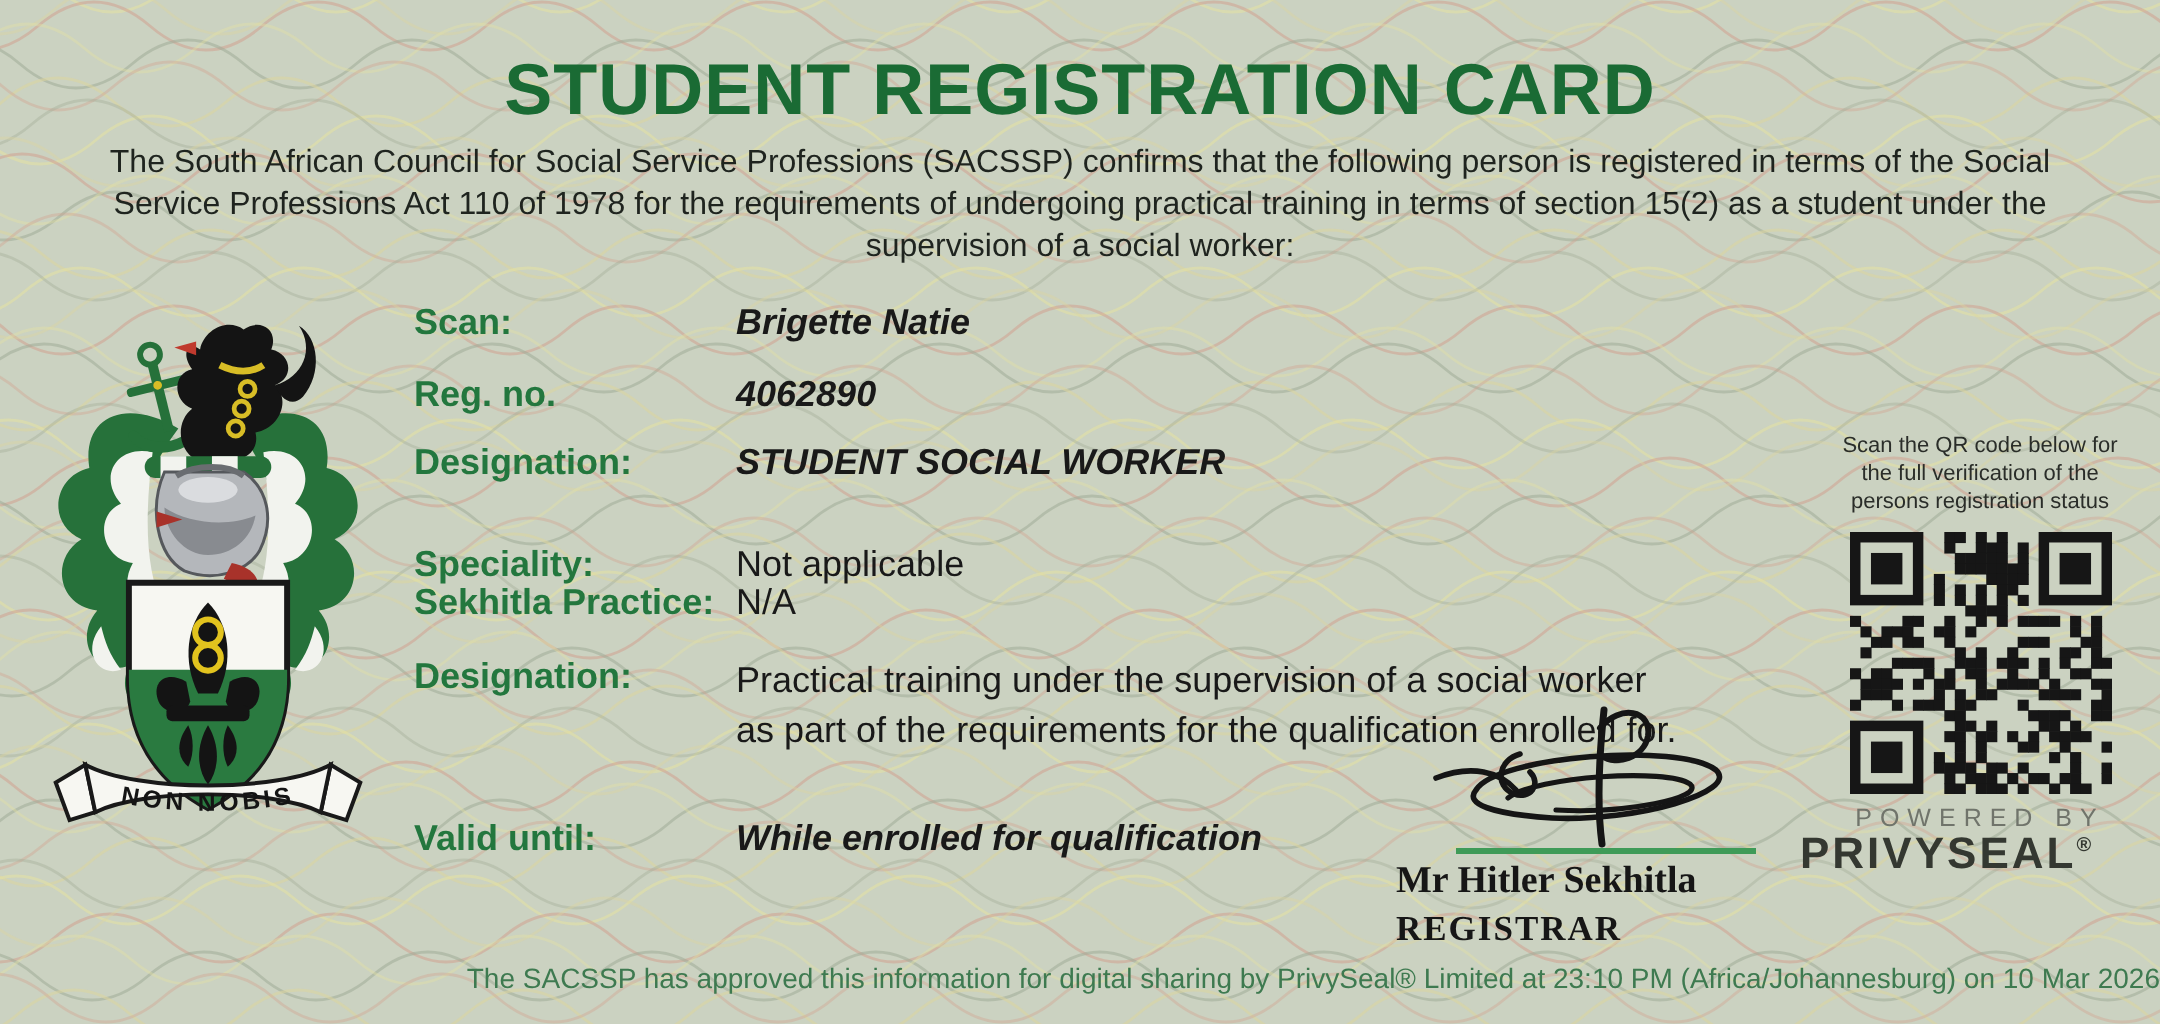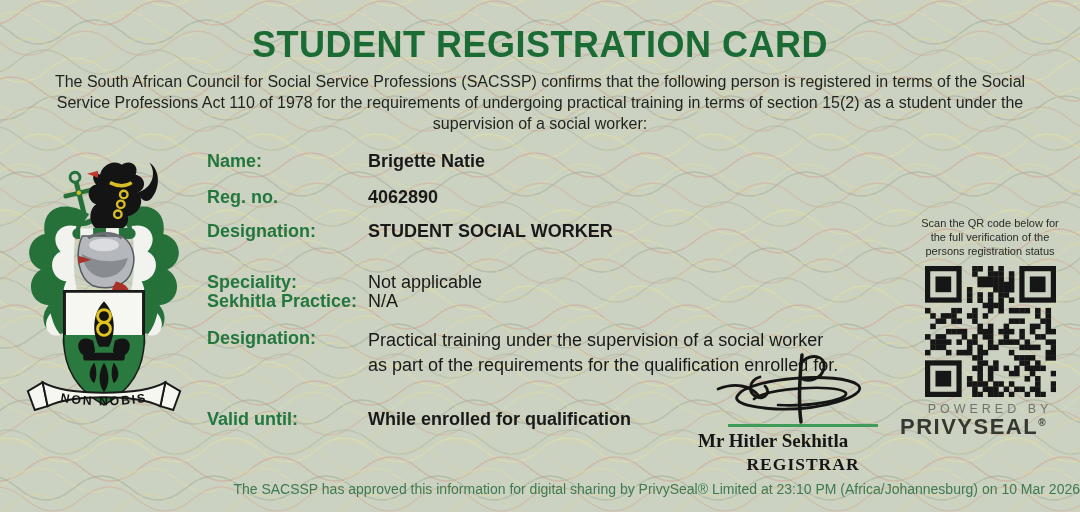--- a/index.html
+++ b/index.html
@@ -18,21 +18,21 @@
   .intro {
     position:absolute; left:0; right:0; top:71px;
     text-align:center; font-size:16px; line-height:21px;
     color:#1f241f; white-space:pre-line;
   }
   .crest { position:absolute; left:15px; top:147px; width:178px; height:267px; }
   .fields { position:absolute; left:207px; top:0; width:710px; }
   .frow { position:absolute; display:flex; width:710px; }
   .flabel { width:161px; flex:0 0 161px; font-size:18px; font-weight:700; color:#23773e; }
   .fvalue { flex:1; font-size:18px; color:#191919; }
-  .fvalue.b { font-weight:700; }
+  .fvalue.b { font-weight:700;font-style:italic; }
   .fvalue.multi { white-space:pre-line; line-height:25px; max-width:560px; }
   .r0{top:151px}.r1{top:187px}.r2{top:221px}.r3{top:272px}.r4{top:291px}.r5{top:328px}.r6{top:409px}
   .qr-instruction {
     position:absolute; left:903px; top:216px; width:174px;
     text-align:center; font-size:11px; line-height:14px;
     color:#2a2d29; white-space:pre-line;
   }
   .qr-svg { position:absolute; left:925px; top:266px; width:131px; height:131px; }
   .powered {
     position:absolute; left:900px; top:402px; width:180px;
@@ -45,21 +45,21 @@
     letter-spacing:1.5px; color:#343831;
   }
   .brand sup { font-size:10px; vertical-align:super; }
   .sig-svg { position:absolute; left:716px; top:352px; width:174px; height:72px; }
   .sig-line { position:absolute; left:728px; top:424px; width:150px; height:2.5px; background:#3f9b58; }
   .sig-name {
     position:absolute; left:698px; top:430px; width:210px; text-align:left;
     font-family:"Liberation Serif", serif; font-weight:700; font-size:19px; color:#161616;
   }
   .sig-role {
-    position:absolute; left:698px; top:454px; width:210px; text-align:center;
+    position:absolute; left:698px; top:454px; width:210px; 
     font-family:"Liberation Serif", serif; font-weight:700; font-size:17.5px;
     letter-spacing:1px; color:#161616;
   }
   .footer {
     position:absolute; left:0; right:0; top:481px;
     text-align:right; font-size:14px; color:#3e7a50;
   }
 </style>
 </head>
 <body>
@@ -201,21 +201,21 @@
       <path d="M28,238 C54,252 126,252 152,238 L147,262 C122,250 58,250 33,262 Z" fill="#f7f7f2" stroke="#191919" stroke-width="2"></path>
       <path id="mottoPath" d="M30,253 C60,264 120,264 150,253" fill="none"></path>
       <text font-size="12.5" font-weight="700" letter-spacing="2" fill="#141414" font-family="Liberation Sans, sans-serif">
         <textPath href="#mottoPath" startOffset="50%" text-anchor="middle">NON NOBIS</textPath>
       </text>
     </g>
   </svg>
 
   <div class="fields">
     <div class="frow r0">
-      <div class="flabel">Name:</div>
+      <div class="flabel">Scan:</div>
       <div class="fvalue b">Brigette Natie</div>
     </div>
     <div class="frow r1">
       <div class="flabel">Reg. no.</div>
       <div class="fvalue b">4062890</div>
     </div>
     <div class="frow r2">
       <div class="flabel">Designation:</div>
       <div class="fvalue b">STUDENT SOCIAL WORKER</div>
     </div>

